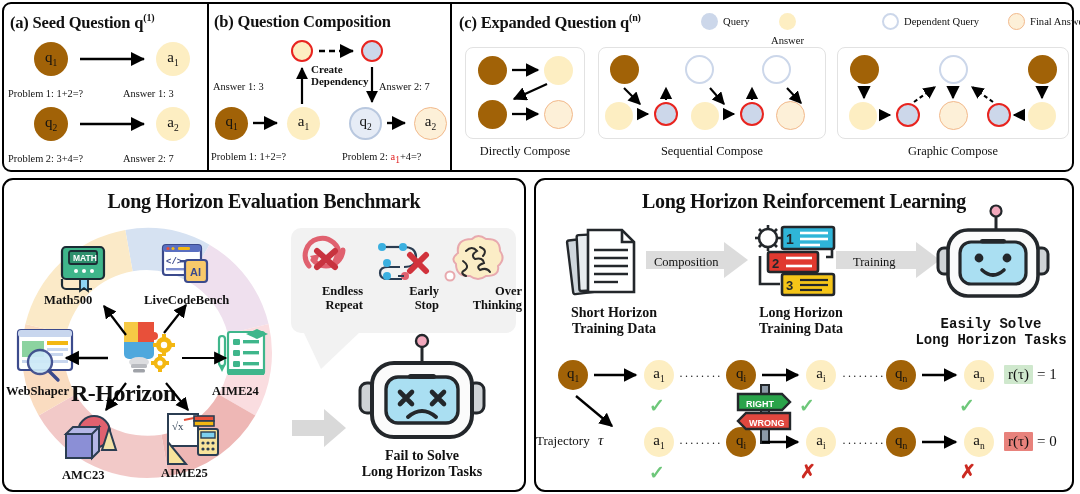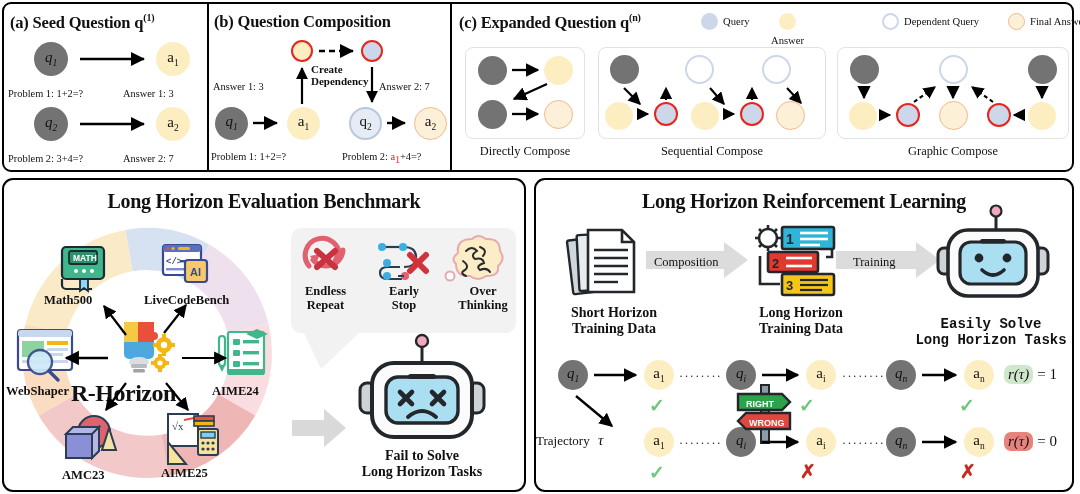--- a/index.html
+++ b/index.html
@@ -11,21 +11,21 @@
   .tp{position:relative;box-sizing:border-box;height:100%;}
   .tp.a{width:205px;border-right:2.5px solid #000;}
   .tp.b{width:243px;border-right:2.5px solid #000;}
   .tp.c{flex:1;}
   .ptitle{position:absolute;font-weight:bold;font-size:16.5px;letter-spacing:-.2px;white-space:nowrap;}
   .sup{font-size:10px;vertical-align:super;}
   .sub{font-size:9.5px;vertical-align:sub;}
 
   
   .node{position:absolute;border-radius:50%;display:flex;align-items:center;justify-content:center;font-family:"Liberation Serif",serif;}
-  .n-query{background:#737373;font-style:italic;}
+  .n-query{background:#a16207;}
   .n-answer{background:#fdeec2;}
   .n-dep{background:#fff;border:2.5px solid #ccd7ea;box-sizing:border-box;}
   .n-final{background:#fdf0d8;border:1.6px solid #f2b98c;box-sizing:border-box;}
   .n-redring{border:2.2px solid #e8241f;box-sizing:border-box;}
   .nlbl{font-size:15px;line-height:1;}
   .nlbl .s{font-size:9.5px;vertical-align:sub;}
 
   .cap{position:absolute;font-size:10.4px;white-space:nowrap;}
   .capb{position:absolute;font-size:11px;font-weight:bold;white-space:nowrap;text-align:left;line-height:1.05;}
 
@@ -37,29 +37,29 @@
 
   .sub-box{position:absolute;border:1.2px solid #e2e2e2;border-radius:8px;background:#fff;box-sizing:border-box;}
   .sub-cap{position:absolute;font-size:12.4px;white-space:nowrap;text-align:center;}
 
   
   .bp{position:absolute;border:2.5px solid #000;border-radius:11px;box-sizing:border-box;background:#fff;}
   .bp-left{left:2px;top:178px;width:524px;height:314px;padding-left:12px;}
   .bp-right{left:534px;top:178px;width:540px;height:314px;}
   .bp-title{position:absolute;left:0;right:0;text-align:center;font-weight:bold;font-size:20px;letter-spacing:-.3px;}
   .fail-box{position:absolute;background:#f2f2f2;border-radius:10px;}
-  .fl{position:absolute;text-align:center;font-weight:bold;font-size:12.5px;line-height:1.12;}
+  .fl{position:absolute;text-align:right;font-weight:bold;font-size:12.5px;line-height:1.12;}
 
   .bigtxt{position:absolute;text-align:center;font-weight:bold;font-size:14px;line-height:1.15;white-space:nowrap;}
   .rhz{position:absolute;font-weight:bold;font-size:24px;letter-spacing:-.5px;white-space:nowrap;}
   .bmlbl{position:absolute;font-weight:bold;font-size:12.6px;white-space:nowrap;}
   .gtxt{position:absolute;font-size:12.5px;white-space:nowrap;}
 
   .rew{position:absolute;display:flex;align-items:center;font-size:15px;white-space:nowrap;}
-  .rew .chip{padding:1px 4px;border-radius:7px;font-style:italic;}
+  .rew .chip{padding:1px 4px;border-radius:1px;}
   .chip-g{background:#cfe8cd;}
   .chip-r{background:#e8827c;}
 
   .tick{position:absolute;color:#6ec77a;font-size:19px;font-weight:bold;}
   .cross{position:absolute;color:#cc2a21;font-size:19px;font-weight:bold;}
   .dots{position:absolute;font-size:12px;letter-spacing:1.4px;color:#222;}
   .traj{position:absolute;font-size:13px;white-space:nowrap;}
   .ital{font-style:italic;}
 </style>
 </head>

